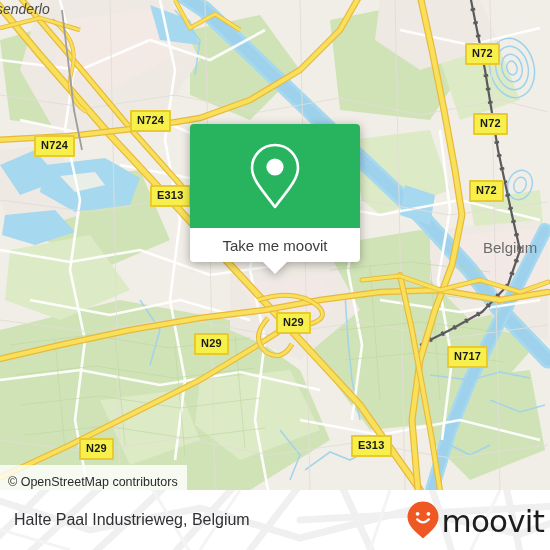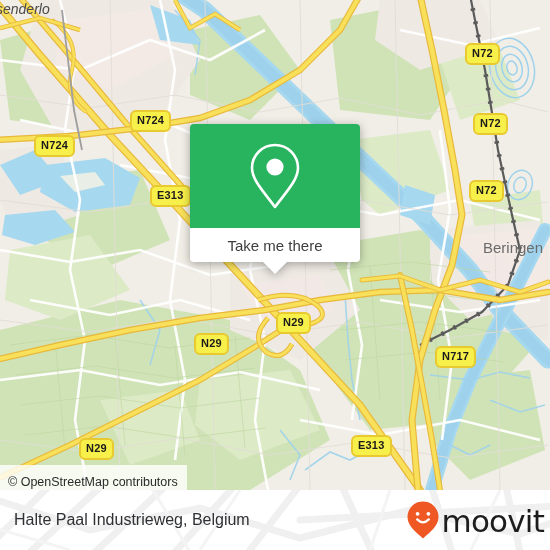--- a/index.html
+++ b/index.html
@@ -27,21 +27,21 @@
     overflow: hidden;
     background: #f2efe9;
   }
   #map-svg { display: block; width: 550px; height: 490px; }
 
   
   .shield {
     position: absolute;
     background: #f7f04a;
     border: 2px solid #e8c92f;
-    border-radius: 6px;
+    border-radius: 1px;
     color: #1a1a1a;
     font-weight: bold;
     font-size: 11px;
     line-height: 1;
     padding: 3px 5px 4px 5px;
     letter-spacing: 0.2px;
     font-family: "Liberation Sans", sans-serif;
     white-space: nowrap;
     z-index: 6;
   }
@@ -367,35 +367,35 @@
 
     <div class="shield" style="left:130px; top:110px;">N724</div>
     <div class="shield" style="left:34px; top:135px;">N724</div>
     <div class="shield" style="left:150px; top:185px;">E313</div>
     <div class="shield" style="left:465px; top:43px;">N72</div>
     <div class="shield" style="left:473px; top:113px;">N72</div>
     <div class="shield" style="left:469px; top:180px;">N72</div>
     <div class="shield" style="left:276px; top:312px;">N29</div>
     <div class="shield" style="left:194px; top:333px;">N29</div>
     <div class="shield" style="left:79px; top:438px;">N29</div>
-    <div class="shield" style="left:435px; top:346px;">N717</div>
+    <div class="shield" style="left:447px; top:346px;">N717</div>
     <div class="shield" style="left:351px; top:435px;">E313</div>
 
     <div class="place-label italic" style="left:-4px; top:1px;">senderlo</div>
-    <div class="place-label" style="left:483px; top:239px;">Beringen</div>
+    <div class="place-label" style="left:483px; top:239px;">Belgium</div>
 
     <div id="popup-card">
       <div id="popup-green">
         <svg width="58" height="72" viewBox="0 0 58 72">
           <path d="M29 5 C16.3 5 6 15.3 6 28 C6 40 18 52 29 67 C40 52 52 40 52 28 C52 15.3 41.7 5 29 5 Z" fill="none" stroke="#ffffff" stroke-width="2.6" stroke-linejoin="round"></path>
           <circle cx="29" cy="27" r="8.6" fill="#ffffff"></circle>
         </svg>
       </div>
       <div id="popup-white">
-        <span id="popup-label">Take me there</span>
+        <span id="popup-label">Take me moovit</span>
         <div id="popup-tail"></div>
       </div>
     </div>
 
     <div id="attribution">
       <span>© OpenStreetMap contributors</span>
     </div>
   </div>
 
   <div id="footer">

